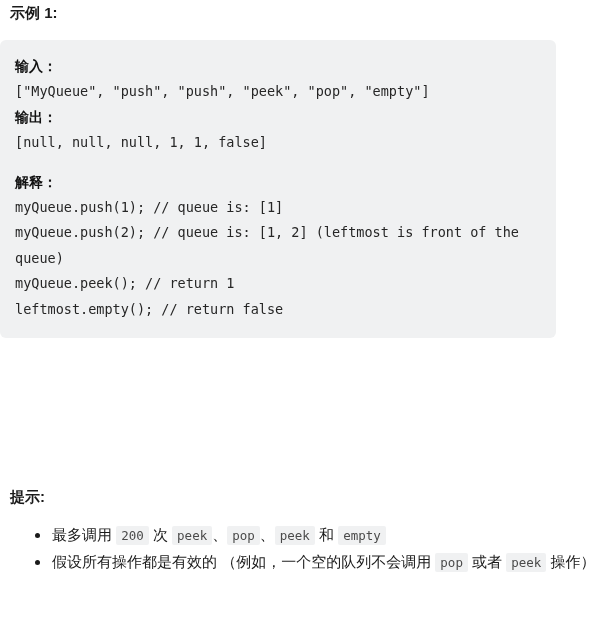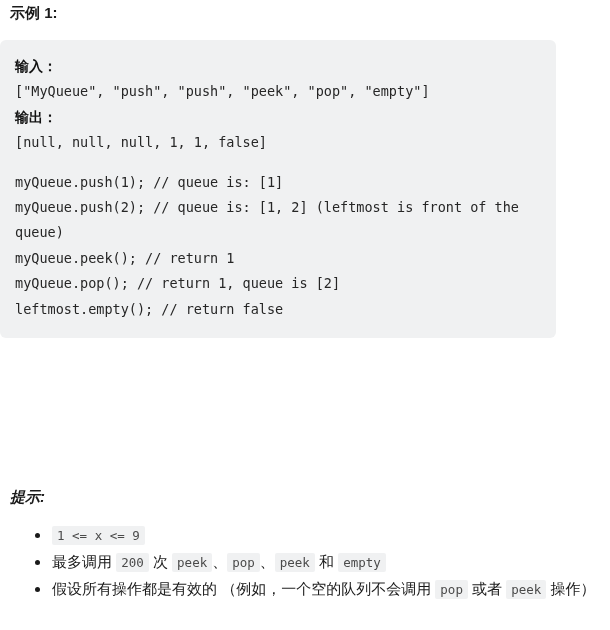--- a/index.html
+++ b/index.html
@@ -63,21 +63,20 @@
     color: #111111;
   }
   .code-line.blank {
     height: 14px;
     min-height: 14px;
   }
   #hints-heading {
     position: absolute;
     left: 10px;
     top: 487px;
-    font-style: italic;
   }
   .hint-list {
     position: absolute;
     left: 0px;
     top: 522px;
     width: 610px;
     margin: 0;
     padding: 0 8px 0 52px;
     box-sizing: border-box;
     list-style: none;
@@ -116,28 +115,27 @@
 <div class="page">
 
   <div class="section-heading" id="example-heading">示例 1:</div>
 
   <div class="code-block" id="example-code-block">
       <div class="code-line label">输入：</div>
       <div class="code-line">["MyQueue", "push", "push", "peek", "pop", "empty"]</div>
       <div class="code-line label">输出：</div>
       <div class="code-line">[null, null, null, 1, 1, false]</div>
       <div class="code-line blank"></div>
+      <div class="code-line label">解释：</div>
       <div class="code-line">myQueue.push(1); // queue is: [1]</div>
       <div class="code-line">myQueue.push(2); // queue is: [1, 2] (leftmost is front of the queue)</div>
       <div class="code-line">myQueue.peek(); // return 1</div>
-      <div class="code-line">myQueue.pop(); // return 1, queue is [2]</div>
       <div class="code-line">leftmost.empty(); // return false</div>
     </div>
 
   <div class="section-heading" id="hints-heading">提示:</div>
 
   <ul class="hint-list" id="hints-list">
-      <li class="hint-item"><code class="chip">1 &lt;= x &lt;= 9</code></li>
       <li class="hint-item"><span>最多调用 </span><code class="chip">200</code><span> 次 </span><code class="chip">peek</code><span>、</span><code class="chip">pop</code><span>、</span><code class="chip">peek</code><span> 和 </span><code class="chip">empty</code></li>
       <li class="hint-item"><span>假设所有操作都是有效的 （例如，一个空的队列不会调用 </span><code class="chip">pop</code><span> 或者 </span><code class="chip">peek</code><span> 操作）</span></li>
     </ul>
 
 </div>
 
 </body></html>

